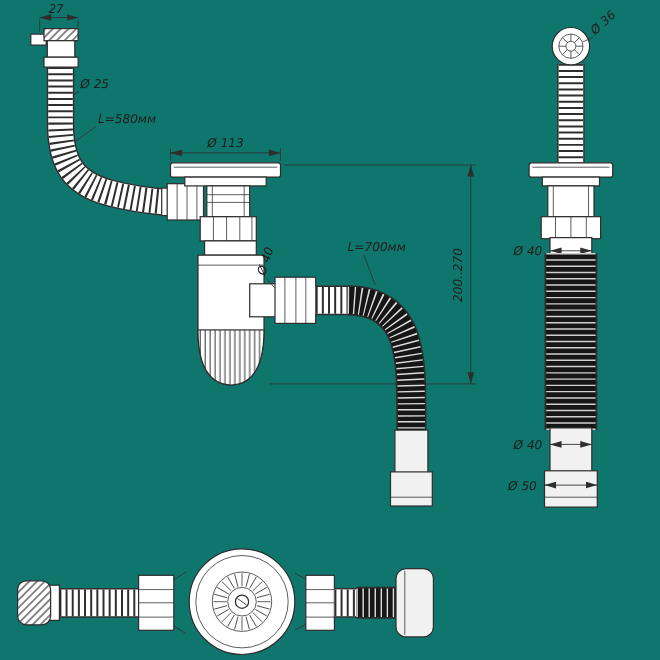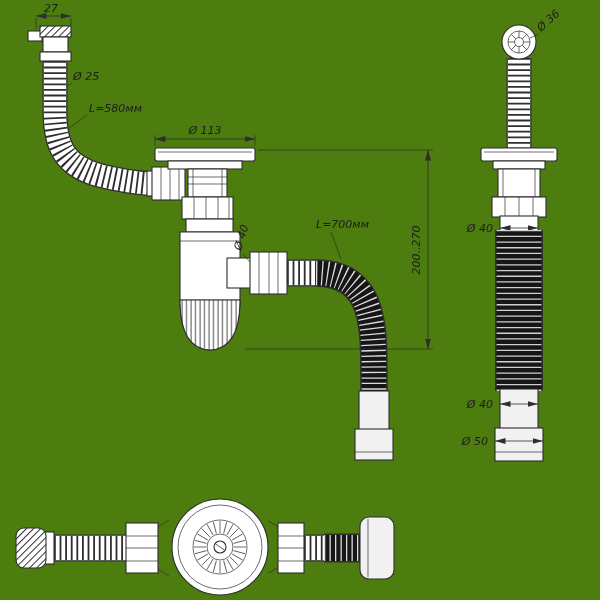--- a/index.html
+++ b/index.html
@@ -1,16 +1,16 @@
 <!DOCTYPE html>
 <html><head>
 <meta charset="utf-8">
 <style>
   html,body{margin:0;padding:0;background:#ffffff;}
-  .canvas{position:relative;width:600px;height:600px;background:#4d7c0f;overflow:hidden;}
+  .canvas{position:relative;width:600px;height:600px;background:#0f766e;overflow:hidden;}
   svg text{font:italic 11px "DejaVu Sans", sans-serif;fill:#1d1d1d;}
   .o{stroke:#2e2e2e;stroke-width:1.1;fill:#ffffff;}
   .t{stroke:#2e2e2e;stroke-width:0.7;fill:none;}
   .dim{stroke:#2e2e2e;stroke-width:0.8;fill:none;}
   .lead{stroke:#2e2e2e;stroke-width:0.7;fill:none;}
 </style>
 </head>
 <body>
 
 <div class="canvas">

